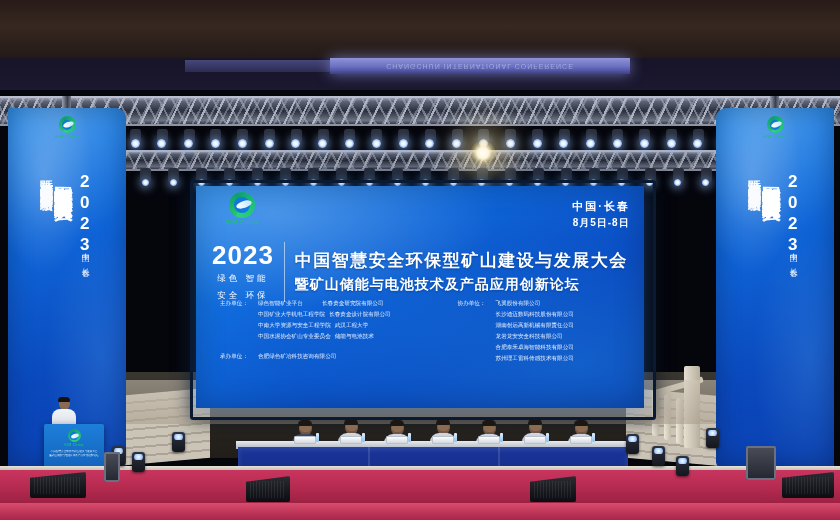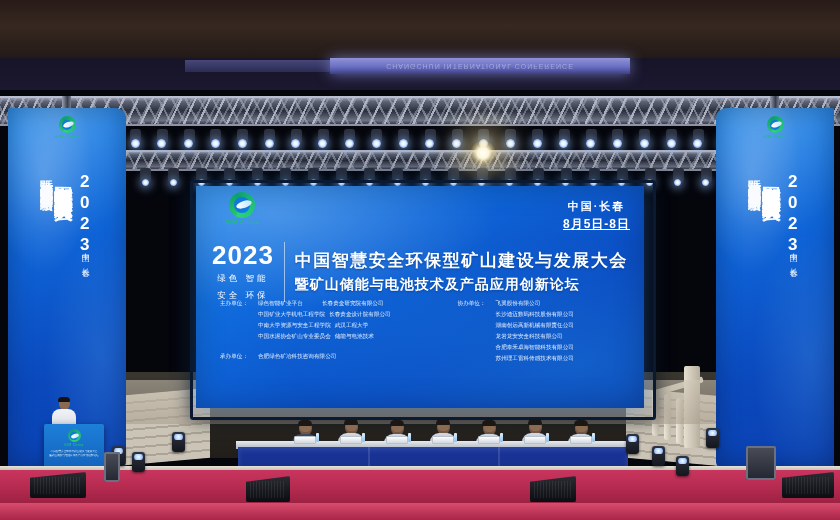--- a/index.html
+++ b/index.html
@@ -83,21 +83,21 @@
       radial-gradient(140% 46% at 110% 8%,rgba(255,255,255,.28) 0 2px,rgba(255,255,255,0) 3px),
       radial-gradient(150% 60% at 120% 22%,rgba(255,255,255,.20) 0 2px,rgba(255,255,255,0) 3px),
       radial-gradient(160% 75% at 130% 40%,rgba(255,255,255,.14) 0 2px,rgba(255,255,255,0) 3px);}
   .screen-frame{position:absolute;left:190px;top:180px;width:460px;height:234px;
     border:3px solid #0a1a33;border-radius:3px;box-shadow:0 0 18px rgba(0,0,0,.6);}
 
   .scr-logo{position:absolute;left:10px;top:6px;width:72px;text-align:center;}
   .scr-place{position:absolute;right:14px;top:12px;text-align:center;color:#fff;
     line-height:1.5;}
   .scr-place .l1{font-size:11px;letter-spacing:2px;font-weight:600;}
-  .scr-place .l2{font-size:12px;letter-spacing:1px;font-weight:700;text-decoration:underline;}
+  .scr-place .l2{font-size:10px;letter-spacing:1px;font-weight:700;}
 
   .scr-title-row{position:absolute;left:16px;top:56px;right:10px;display:flex;
     align-items:center;gap:10px;}
   .yr-block{text-align:center;color:#fff;padding-right:10px;
     border-right:1px solid rgba(255,255,255,.55);}
   .yr-block .yr{font-size:26px;font-weight:700;letter-spacing:1px;line-height:1;}
   .yr-block .sl{font-size:8.5px;letter-spacing:3px;margin-top:4px;line-height:1.5;
     white-space:nowrap;}
   .t-main{color:#fff;font-size:17px;font-weight:700;letter-spacing:1.5px;
     white-space:nowrap;text-shadow:0 1px 2px rgba(0,40,90,.45);}

